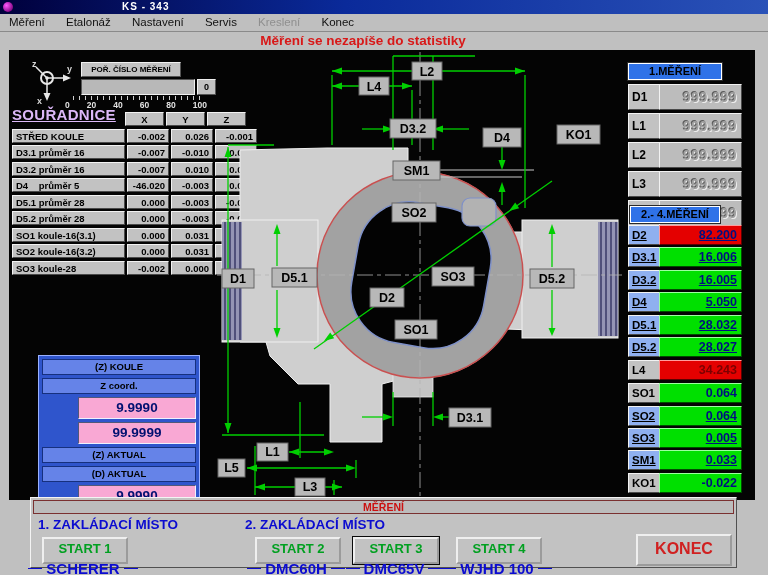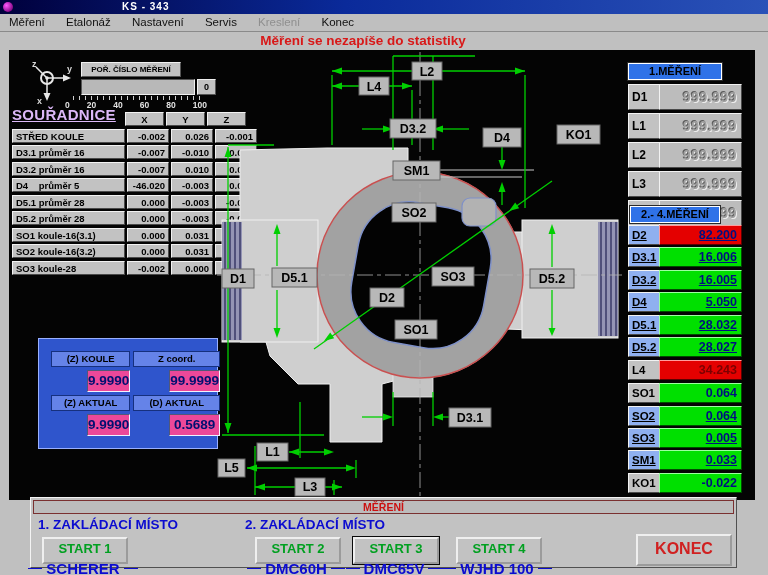--- a/index.html
+++ b/index.html
@@ -38,25 +38,25 @@
   
   .coordtab{position:absolute;left:3px;top:62px;display:flex;flex-direction:column;row-gap:2.5px;}
   .crow{display:flex;column-gap:2px;height:14px;}
   .ccell{background:#c2c2c2;border:1px solid;border-color:#f2f2f2 #4a4a4a #4a4a4a #f2f2f2;
     color:#000;font-size:9.5px;font-weight:bold;line-height:13px;}
   .cname{width:108px;padding-left:3px;white-space:pre;}
   .cval{width:37px;text-align:right;padding-right:3px;}
   .chead{width:37px;text-align:center;}
   .cspacer{width:111px;}
   
-  .bluepanel{position:absolute;left:29px;top:288px;width:154px;background:#2f55cc;
-    border:1px solid #9ab0ff;padding:12px;display:grid;grid-template-columns:1fr 1fr;gap:3px;}
+  .bluepanel{position:absolute;left:29px;top:305px;width:154px;background:#2f55cc;
+    border:1px solid #9ab0ff;padding:3px;display:grid;grid-template-columns:1fr;gap:3px;}
   .bp-lbl{background:#6583e8;border:1px solid #16307e;color:#000;font-size:9.5px;font-weight:bold;
     text-align:center;height:14px;line-height:14px;white-space:nowrap;}
-  .bp-val{background:#ec4899;border:1px solid;border-color:#50587a #eef2ff #eef2ff #50587a;
+  .bp-val{background:#f9a8d4;border:1px solid;border-color:#50587a #eef2ff #eef2ff #50587a;
     color:#001070;font-size:13.5px;font-weight:bold;text-align:center;height:20px;line-height:20px;margin-left:36px;}
   
   .phead{position:absolute;background:#2f72e8;border:1px solid #fff;outline:1px solid #2a2a2a;
     color:#000;font-size:11px;font-weight:bold;text-align:center;line-height:15px;}
   .rlbl{position:absolute;left:619px;width:38px;background:#c2c2c2;border:1px solid;
     border-color:#f2f2f2 #4a4a4a #4a4a4a #f2f2f2;color:#000;font-weight:bold;padding-left:3px;}
   .rval{position:absolute;left:650px;width:77px;border:1px solid;color:#000;font-weight:bold;
     text-align:right;padding-right:4px;}
   .p1lbl{height:24px;font-size:12px;line-height:24px;}
   .p1val{height:24px;font-size:14px;line-height:24px;background:#bcbcbc;

